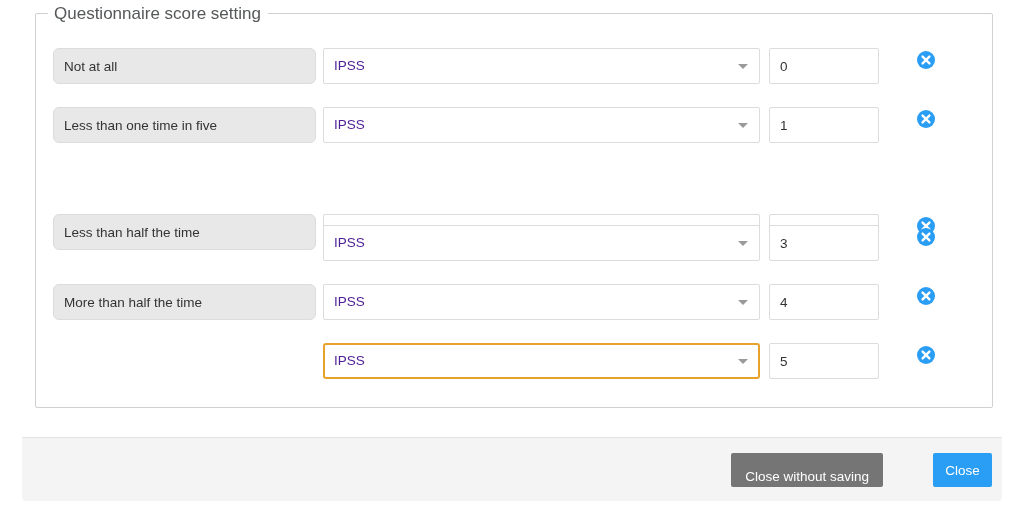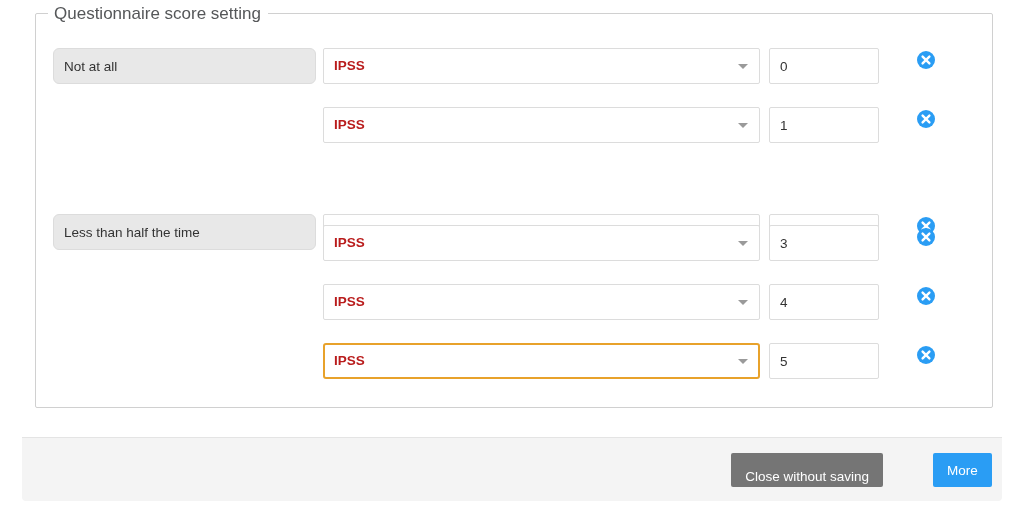--- a/index.html
+++ b/index.html
@@ -87,26 +87,25 @@
     height: 36px;
   }
   .sel-box {
     position: absolute;
     inset: 0;
     box-sizing: border-box;
     background: #ffffff;
     border: 1px solid #dcdcdc;
     border-radius: 2px;
     font-size: 13.5px;
-    color: #b91c1c;
+    color: #4c1d95;
     line-height: 34px;
     padding: 0 26px 0 10px;
     white-space: nowrap;
     overflow: hidden;
-    font-weight: bold;
   }
   .select-wrap.focused .sel-box {
     border: 2px solid #e8a22b;
     border-radius: 3px;
     line-height: 32px;
     padding-left: 9px;
   }
   .sel-arrow {
     position: absolute;
     right: 12px;
@@ -205,20 +204,21 @@
           </div>
           <input class="num-input" type="text" value="0" style="">
           <button class="del-btn">
             <svg width="20" height="20" viewBox="0 0 20 20" aria-hidden="true">
               <circle cx="10" cy="10" r="9" fill="#2a9df4"></circle>
               <path d="M6.6 6.6 L13.4 13.4 M13.4 6.6 L6.6 13.4" stroke="#ffffff" stroke-width="2.4" stroke-linecap="round"></path>
             </svg>
           </button>
         </div>
         <div class="score-row" style="top: 93px;">
+          <input class="label-input" type="text" readonly="" value="Less than one time in five" style="">
           <div class="select-wrap">
             <div class="sel-box">IPSS</div>
             <span class="sel-arrow"></span>
           </div>
           <input class="num-input" type="text" value="1" style="">
           <button class="del-btn">
             <svg width="20" height="20" viewBox="0 0 20 20" aria-hidden="true">
               <circle cx="10" cy="10" r="9" fill="#2a9df4"></circle>
               <path d="M6.6 6.6 L13.4 13.4 M13.4 6.6 L6.6 13.4" stroke="#ffffff" stroke-width="2.4" stroke-linecap="round"></path>
             </svg>
@@ -245,20 +245,21 @@
           </div>
           <input class="num-input" type="text" value="3" style="">
           <button class="del-btn">
             <svg width="20" height="20" viewBox="0 0 20 20" aria-hidden="true">
               <circle cx="10" cy="10" r="9" fill="#2a9df4"></circle>
               <path d="M6.6 6.6 L13.4 13.4 M13.4 6.6 L6.6 13.4" stroke="#ffffff" stroke-width="2.4" stroke-linecap="round"></path>
             </svg>
           </button>
         </div>
         <div class="score-row" style="top: 270px;">
+          <input class="label-input" type="text" readonly="" value="More than half the time" style="">
           <div class="select-wrap">
             <div class="sel-box">IPSS</div>
             <span class="sel-arrow"></span>
           </div>
           <input class="num-input" type="text" value="4" style="">
           <button class="del-btn">
             <svg width="20" height="20" viewBox="0 0 20 20" aria-hidden="true">
               <circle cx="10" cy="10" r="9" fill="#2a9df4"></circle>
               <path d="M6.6 6.6 L13.4 13.4 M13.4 6.6 L6.6 13.4" stroke="#ffffff" stroke-width="2.4" stroke-linecap="round"></path>
             </svg>
@@ -275,16 +276,16 @@
               <circle cx="10" cy="10" r="9" fill="#2a9df4"></circle>
               <path d="M6.6 6.6 L13.4 13.4 M13.4 6.6 L6.6 13.4" stroke="#ffffff" stroke-width="2.4" stroke-linecap="round"></path>
             </svg>
           </button>
         </div>
       </div>
   </fieldset>
 
   <div class="footer-bar">
     <button class="btn btn-close">Close without saving</button>
-    <button class="btn btn-save">More</button>
+    <button class="btn btn-save">Close</button>
   </div>
 
 </div>
 
 </body></html>

